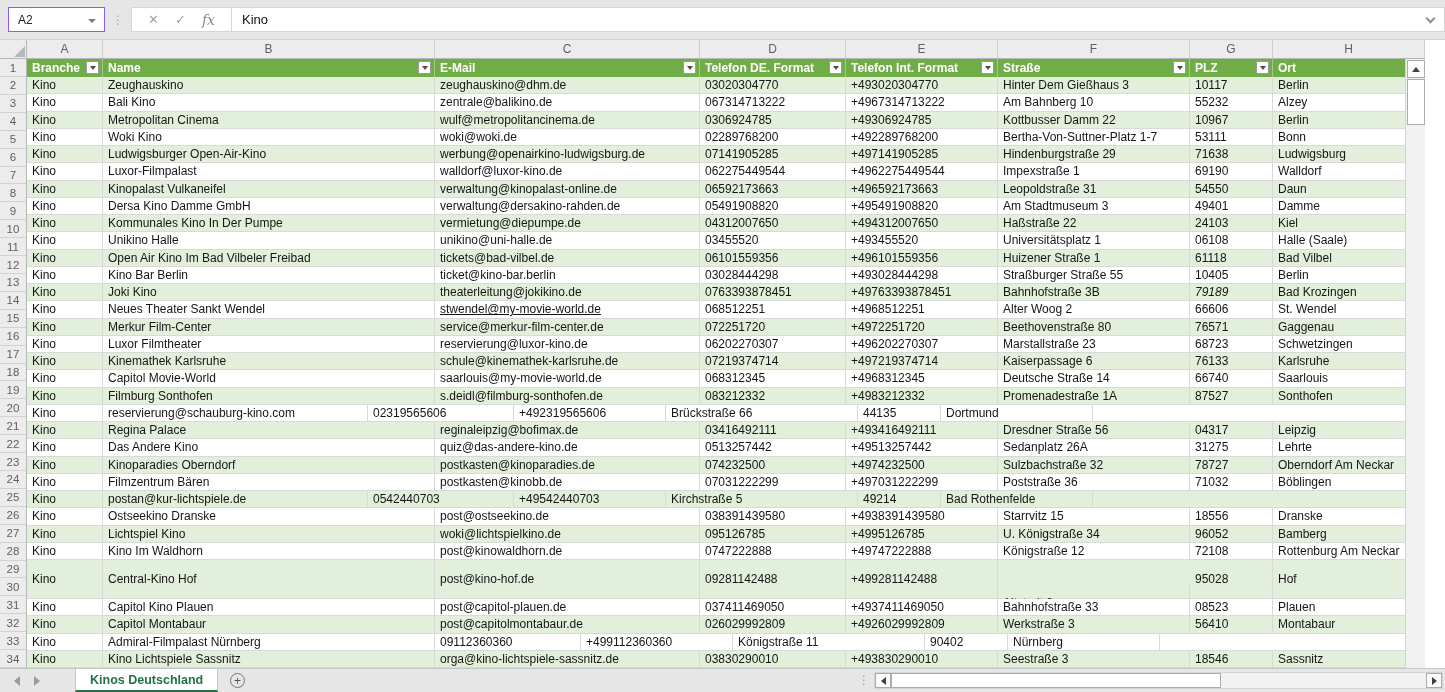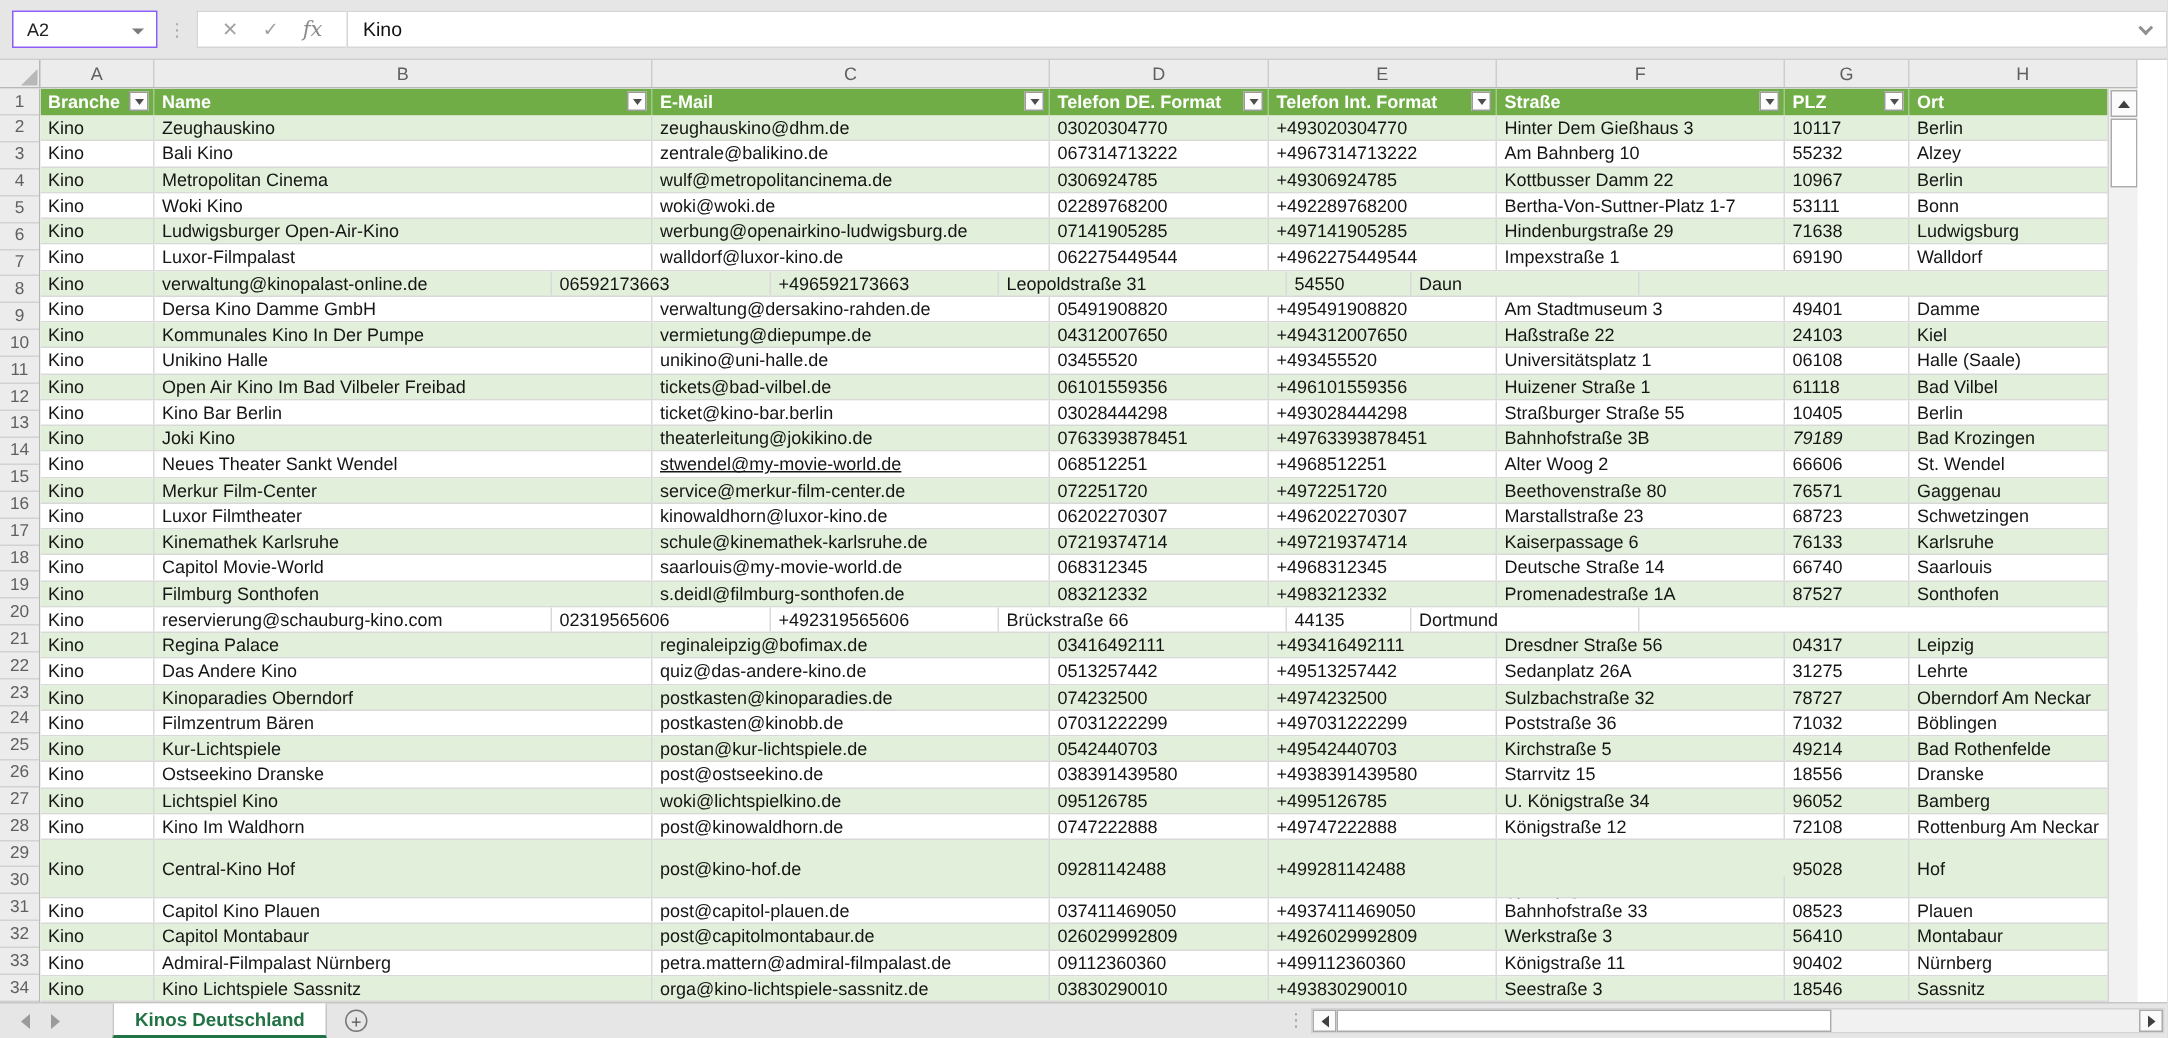--- a/index.html
+++ b/index.html
@@ -276,20 +276,21 @@
               <div class="dc" style="width: 332px;">Luxor-Filmpalast</div>
               <div class="dc" style="width: 265px;">walldorf@luxor-kino.de</div>
               <div class="dc" style="width: 146px;">062275449544</div>
               <div class="dc" style="width: 152px;">+4962275449544</div>
               <div class="dc" style="width: 192px;">Impexstraße 1</div>
               <div class="dc" style="width: 83px;">69190</div>
               <div class="dc" style="width: 152px;">Walldorf</div>
             </div>
             <div class="dr g">
               <div class="dc" style="width: 76px;">Kino</div>
+              <div class="dc" style="width: 332px;">Kinopalast Vulkaneifel</div>
               <div class="dc" style="width: 265px;">verwaltung@kinopalast-online.de</div>
               <div class="dc" style="width: 146px;">06592173663</div>
               <div class="dc" style="width: 152px;">+496592173663</div>
               <div class="dc" style="width: 192px;">Leopoldstraße 31</div>
               <div class="dc" style="width: 83px;">54550</div>
               <div class="dc" style="width: 152px;">Daun</div>
             </div>
             <div class="dr">
               <div class="dc" style="width: 76px;">Kino</div>
               <div class="dc" style="width: 332px;">Dersa Kino Damme GmbH</div>
@@ -366,21 +367,21 @@
               <div class="dc" style="width: 265px;">service@merkur-film-center.de</div>
               <div class="dc" style="width: 146px;">072251720</div>
               <div class="dc" style="width: 152px;">+4972251720</div>
               <div class="dc" style="width: 192px;">Beethovenstraße 80</div>
               <div class="dc" style="width: 83px;">76571</div>
               <div class="dc" style="width: 152px;">Gaggenau</div>
             </div>
             <div class="dr">
               <div class="dc" style="width: 76px;">Kino</div>
               <div class="dc" style="width: 332px;">Luxor Filmtheater</div>
-              <div class="dc" style="width: 265px;">kinowaldhorn@luxor-kino.de</div>
+              <div class="dc" style="width: 265px;">reservierung@luxor-kino.de</div>
               <div class="dc" style="width: 146px;">06202270307</div>
               <div class="dc" style="width: 152px;">+496202270307</div>
               <div class="dc" style="width: 192px;">Marstallstraße 23</div>
               <div class="dc" style="width: 83px;">68723</div>
               <div class="dc" style="width: 152px;">Schwetzingen</div>
             </div>
             <div class="dr g">
               <div class="dc" style="width: 76px;">Kino</div>
               <div class="dc" style="width: 332px;">Kinemathek Karlsruhe</div>
               <div class="dc" style="width: 265px;">schule@kinemathek-karlsruhe.de</div>
@@ -454,21 +455,20 @@
               <div class="dc" style="width: 332px;">Filmzentrum Bären</div>
               <div class="dc" style="width: 265px;">postkasten@kinobb.de</div>
               <div class="dc" style="width: 146px;">07031222299</div>
               <div class="dc" style="width: 152px;">+497031222299</div>
               <div class="dc" style="width: 192px;">Poststraße 36</div>
               <div class="dc" style="width: 83px;">71032</div>
               <div class="dc" style="width: 152px;">Böblingen</div>
             </div>
             <div class="dr g">
               <div class="dc" style="width: 76px;">Kino</div>
-              <div class="dc" style="width: 332px;">Kur-Lichtspiele</div>
               <div class="dc" style="width: 265px;">postan@kur-lichtspiele.de</div>
               <div class="dc" style="width: 146px;">0542440703</div>
               <div class="dc" style="width: 152px;">+49542440703</div>
               <div class="dc" style="width: 192px;">Kirchstraße 5</div>
               <div class="dc" style="width: 83px;">49214</div>
               <div class="dc" style="width: 152px;">Bad Rothenfelde</div>
             </div>
             <div class="dr">
               <div class="dc" style="width: 76px;">Kino</div>
               <div class="dc" style="width: 332px;">Ostseekino Dranske</div>
@@ -525,21 +525,20 @@
               <div class="dc" style="width: 265px;">post@capitolmontabaur.de</div>
               <div class="dc" style="width: 146px;">026029992809</div>
               <div class="dc" style="width: 152px;">+4926029992809</div>
               <div class="dc" style="width: 192px;">Werkstraße 3</div>
               <div class="dc" style="width: 83px;">56410</div>
               <div class="dc" style="width: 152px;">Montabaur</div>
             </div>
             <div class="dr">
               <div class="dc" style="width: 76px;">Kino</div>
               <div class="dc" style="width: 332px;">Admiral-Filmpalast Nürnberg</div>
-              <div class="dc" style="width: 265px;">petra.mattern@admiral-filmpalast.de</div>
               <div class="dc" style="width: 146px;">09112360360</div>
               <div class="dc" style="width: 152px;">+499112360360</div>
               <div class="dc" style="width: 192px;">Königstraße 11</div>
               <div class="dc" style="width: 83px;">90402</div>
               <div class="dc" style="width: 152px;">Nürnberg</div>
             </div>
             <div class="dr g">
               <div class="dc" style="width: 76px;">Kino</div>
               <div class="dc" style="width: 332px;">Kino Lichtspiele Sassnitz</div>
               <div class="dc" style="width: 265px;">orga@kino-lichtspiele-sassnitz.de</div>

